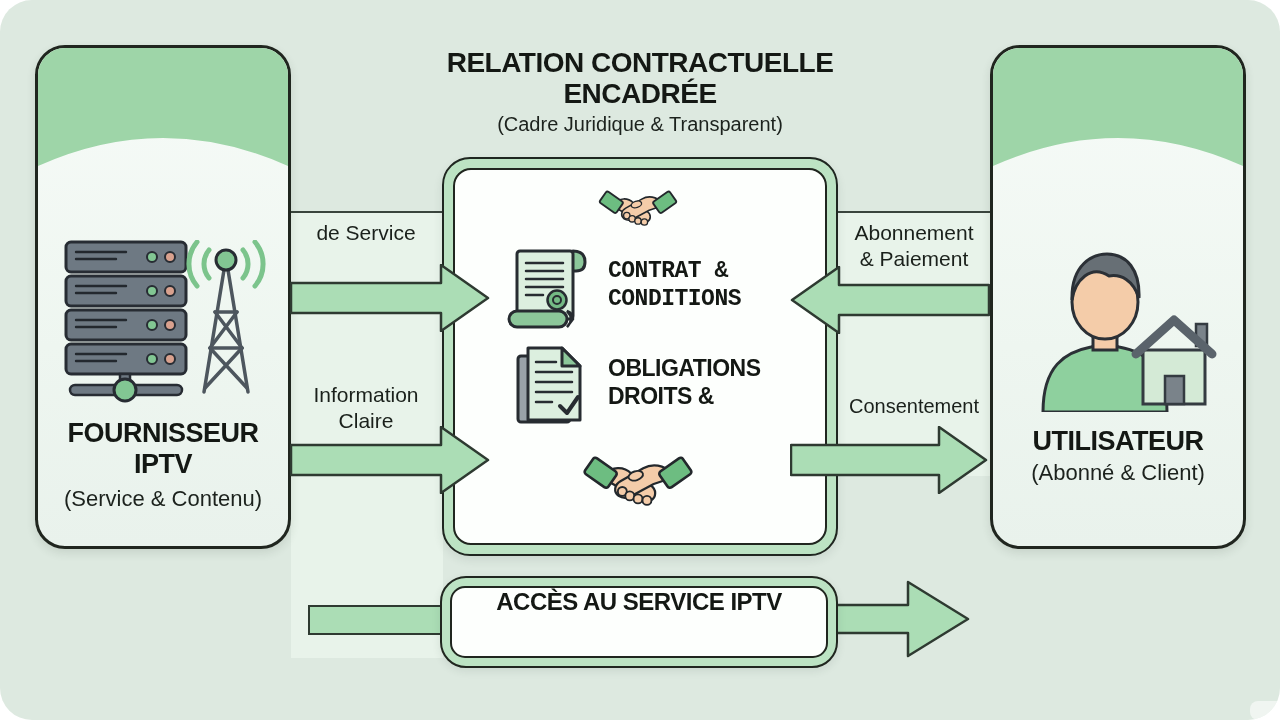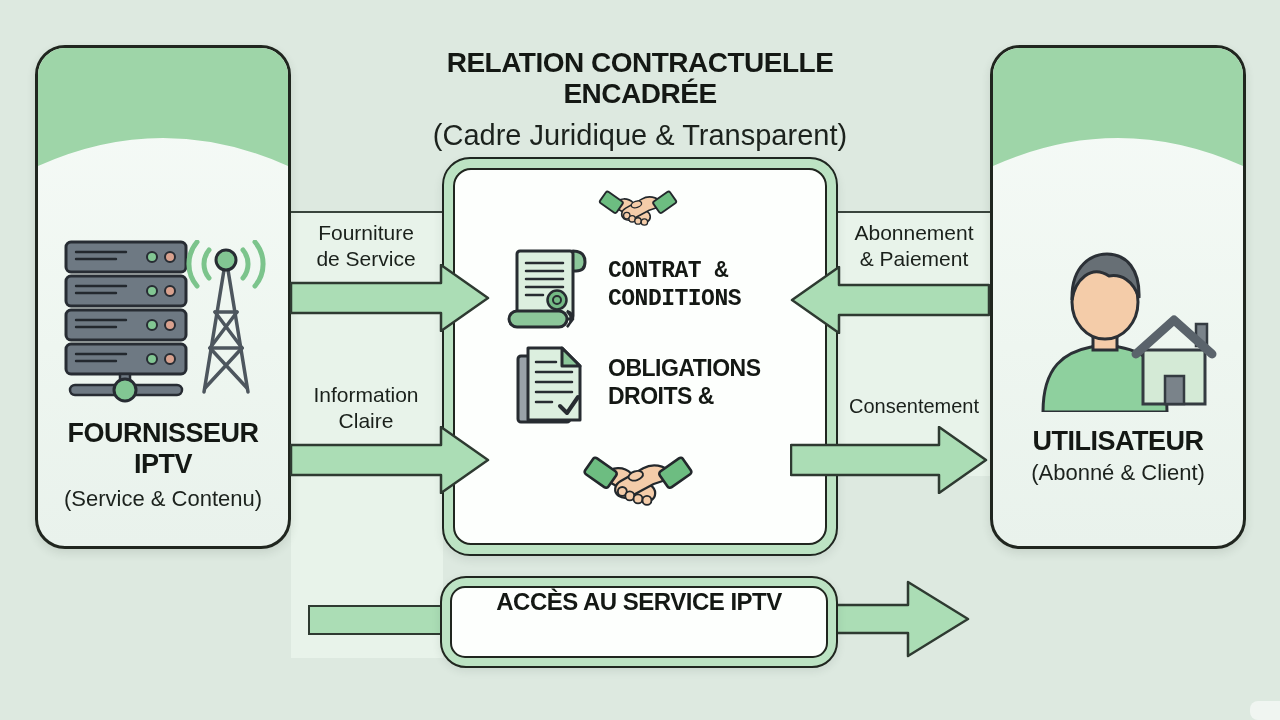--- a/index.html
+++ b/index.html
@@ -3,27 +3,27 @@
 <meta charset="utf-8">
 <style>
   :root{
     --background:#dde9e0; --channel:#e8f3ea; --panel-header:#9ed5a8;
     --panel-body:#f4faf5; --arrow-fill:#abddb5; --ring-fill:#bce3c3;
     --outline-dark:#29322b; --text:#181d19; --white:#fdfffd;
   }
   *{margin:0;padding:0;box-sizing:border-box;}
   html,body{width:1280px;height:720px;}
   body{font-family:"Liberation Sans",sans-serif;color:var(--text);}
-  #stage{position:relative;width:1280px;height:720px;background:var(--background);overflow:hidden;}
+  #stage{position:relative;width:1280px;height:720px;background:var(--background);overflow:hidden;border-radius:32px;}
 
   .channel{position:absolute;background:var(--channel);border-top:2px solid #3a453d;z-index:1;}
 
   .title-block{position:absolute;left:340px;top:48px;width:600px;text-align:center;z-index:5;}
   .title-line{font-size:28px;font-weight:bold;letter-spacing:-0.5px;line-height:1.1;color:#141814;}
-  .title-sub{font-size:29px;margin-top:9px;color:#1c221d;}
+  .title-sub{font-size:20px;margin-top:3px;color:#1c221d;}
 
   .panel{position:absolute;top:45px;width:256px;height:504px;background:linear-gradient(180deg,#f7fbf8 0%,#eef6f0 60%,#e9f2ec 100%);
          border:3px solid #20261f;border-radius:30px;overflow:hidden;z-index:2;
          box-shadow:0 4px 10px rgba(40,60,45,.12);}
   .panel-arc{position:absolute;left:0;top:0;width:100%;height:125px;}
   .panel-icons{position:absolute;left:20px;top:192px;}
   .panel-title{position:absolute;left:0;width:100%;text-align:center;font-size:27px;font-weight:bold;
                letter-spacing:-0.5px;line-height:1.15;color:#141814;}
   .panel-sub{position:absolute;left:0;width:100%;text-align:center;font-size:22px;color:#1c221d;}
 
@@ -215,21 +215,20 @@
       <ellipse cx="72" cy="45" rx="10" ry="6" transform="rotate(-18 72 45)"></ellipse>
     </g>
     <rect x="6" y="28" width="38" height="26" rx="4" fill="#6dbd81" stroke="#23282c" stroke-width="3.5" transform="rotate(35 25 41)"></rect>
     <rect x="106" y="28" width="38" height="26" rx="4" fill="#6dbd81" stroke="#23282c" stroke-width="3.5" transform="rotate(-35 125 41)"></rect>
   </svg>
 
   <svg class="flow-arrow" style="left:290px;top:264px;" width="200" height="68" viewBox="0 0 200 68">
     <polygon points="1,19 151,19 151,1 198,34 151,67 151,49 1,49" fill="#abddb5" stroke="#2e3a31" stroke-width="2.5" stroke-linejoin="round"></polygon>
   </svg>
   <div class="flow-label" style="left:291px;top:220px;width:150px;">
-    <div>Fourniture</div>
     <div>de Service</div>
   </div>
 
   <svg class="flow-arrow" style="left:290px;top:426px;" width="200" height="68" viewBox="0 0 200 68">
     <polygon points="1,19 151,19 151,1 198,34 151,67 151,49 1,49" fill="#abddb5" stroke="#2e3a31" stroke-width="2.5" stroke-linejoin="round"></polygon>
   </svg>
   <div class="flow-label" style="left:291px;top:382px;width:150px;">
     <div>Information</div>
     <div>Claire</div>
   </div>

